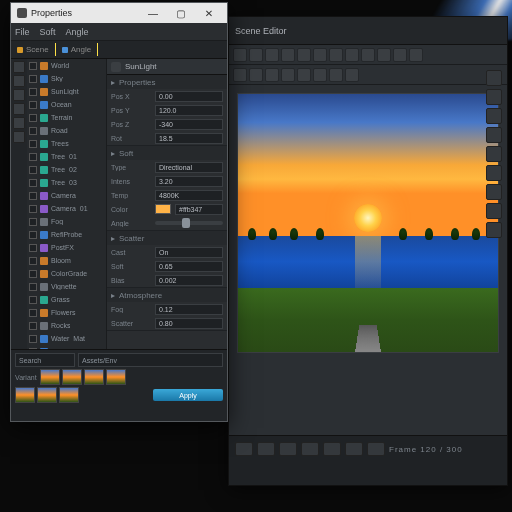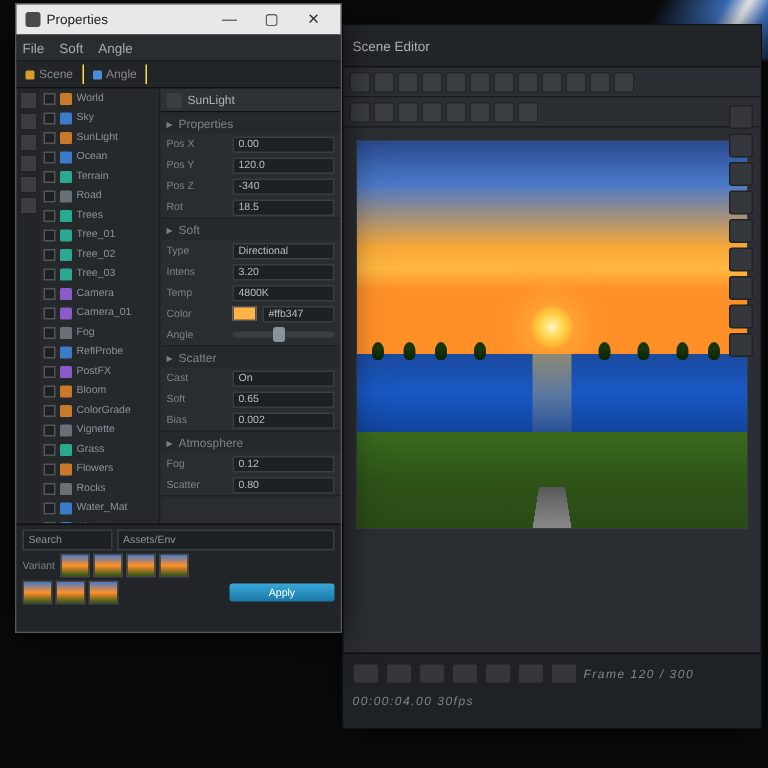--- a/index.html
+++ b/index.html
@@ -7,21 +7,21 @@
   
   
   .bg-window { position: absolute; top: 16px; left: 228px; width: 280px; height: 470px; background: #2b2f33; border: 1px solid #111; box-shadow: 0 4px 20px rgba(0,0,0,.6); }
   .bg-titlebar { height: 28px; background: #232629; border-bottom: 1px solid #111; display: flex; align-items: center; padding: 0 6px; gap: 4px; }
   .bg-toolbar { height: 20px; background: #2b2f33; border-bottom: 1px solid #1a1c1e; display: flex; align-items: center; padding: 0 4px; gap: 2px; }
   .bg-toolbar .tbtn { width: 14px; height: 14px; background: #3a3e42; border: 1px solid #24272a; border-radius: 2px; }
   .bg-viewport { position: relative; margin: 8px; height: 260px; background: #111; border: 1px solid #3a3e42; overflow: hidden; }
   .bg-right-strip { position: absolute; top: 50px; right: 2px; width: 22px; bottom: 60px; display: flex; flex-direction: column; gap: 3px; padding: 3px; }
   .bg-right-strip .tbtn { width: 16px; height: 16px; background: #34383c; border: 1px solid #222; border-radius: 2px; }
   .bg-timeline { position: absolute; bottom: 0; left: 0; right: 0; height: 50px; background: #1f2225; border-top: 1px solid #111; padding: 4px 6px; }
-  .bg-timeline-row { height: 18px; display: flex; align-items: center; gap: 4px; font-style: italic; }
+  .bg-timeline-row { height: 18px; display: flex; align-items: center; gap: 4px; }
   .bg-timeline-row .tbtn { width: 18px; height: 14px; background: #34383c; border: 1px solid #222; border-radius: 2px; }
   .bg-timeline-info { font-size: 8px; color: #7d848c; letter-spacing: 1px; }
   
   
   .render { position: absolute; inset: 0; }
   .sky { position: absolute; top: 0; left: 0; right: 0; height: 55%; background: linear-gradient(to bottom, #2a4a8f 0%, #4878c8 20%, #f8a838 50%, #ffb840 60%, #ff9028 70%); }
   .sun { position: absolute; top: 48%; left: 50%; width: 28px; height: 28px; margin-left: -14px; margin-top: -14px; border-radius: 50%; background: radial-gradient(circle, #fff6c0 0%, #ffd24a 40%, #ffae2e 70%, rgba(255,174,46,0) 100%); box-shadow: 0 0 20px 6px rgba(255,200,80,.5); }
   .water { position: absolute; top: 55%; left: 0; right: 0; height: 25%; background: linear-gradient(to bottom, #1a4a9e 0%, #1858c4 40%, #0e3a8a 100%); }
   .water::after { content: ""; position: absolute; top: 0; left: 45%; width: 10%; height: 100%; background: linear-gradient(to bottom, rgba(255,200,80,.5), rgba(255,200,80,0)); }
   .ground { position: absolute; bottom: 0; left: 0; right: 0; height: 25%; background: linear-gradient(to bottom, #3a6a1e 0%, #2e5418 50%, #2a4a16 100%); }
@@ -150,23 +150,20 @@
     <div class="bg-timeline-row">
       <div class="tbtn"></div>
       <div class="tbtn"></div>
       <div class="tbtn"></div>
       <div class="tbtn"></div>
       <div class="tbtn"></div>
       <div class="tbtn"></div>
       <div class="tbtn"></div>
       <span class="bg-timeline-info">Frame 120 / 300</span>
     </div>
-    <div class="bg-timeline-row">
-      <span class="bg-timeline-info">00:00:04.00  30fps</span>
-    </div>
   </div>
 </div>
 
 <div class="fg-window">
   <div class="fg-titlebar">
     <span class="tb-icon"></span>
     <span>Properties</span>
     <span class="spacer"></span>
     <span class="win-btn">—</span>
     <span class="win-btn">▢</span>

